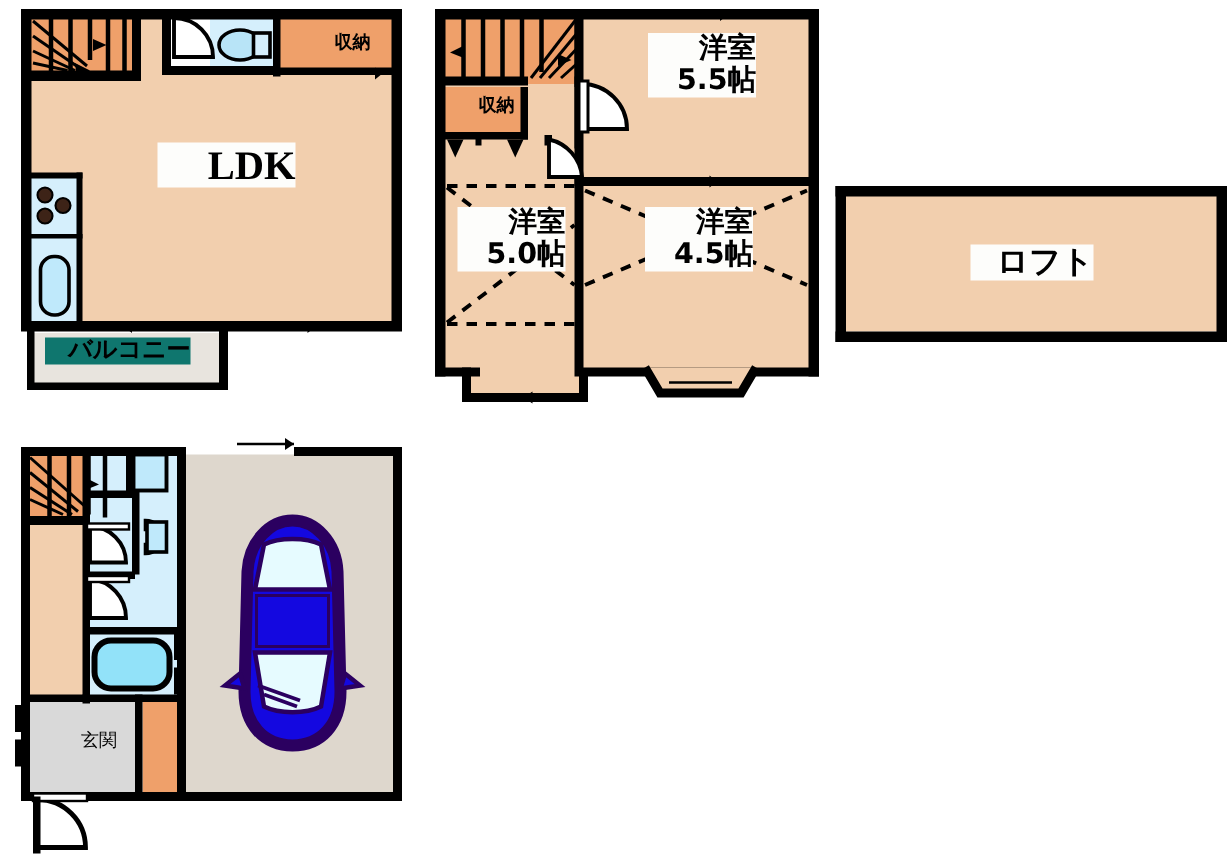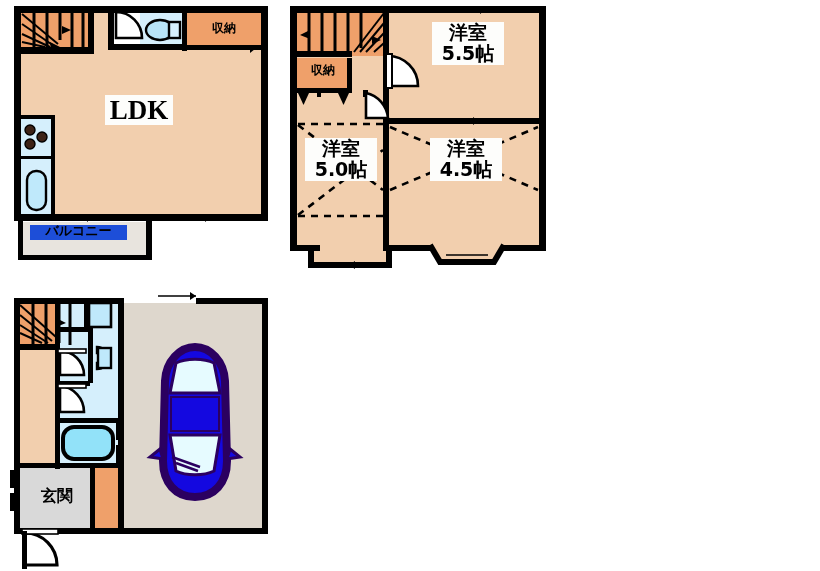--- a/index.html
+++ b/index.html
@@ -50,21 +50,21 @@
   .floor-white {
     position: absolute;
     background: #ffffff;
   }
 
   
   .label {
     position: absolute;
     background: #fdfdfb;
     color: #000000;
-    text-align: center;
+    text-align: right;
     line-height: 1.12;
     white-space: pre;
     font-weight: 700;
     letter-spacing: 0px;
   }
   .label-ldk {
     font-family: "Liberation Serif", "DejaVu Serif", serif;
     font-size: 27px;
     font-weight: 700;
   }
@@ -73,34 +73,34 @@
     font-size: 19px;
     font-weight: 700;
   }
   .label-small {
     font-family: "DejaVu Sans", "Liberation Sans", sans-serif;
     font-size: 12px;
     font-weight: 700;
     background: transparent;
   }
   .label-balcony {
-    font-family: Liberation Mono, monospace;
-    font-size: 13px;
-    font-weight: 700;
-    background: #1d4ed8;
+    font-family: Liberation Sans, sans-serif;
+    font-size: 16px;
+    font-weight: 700;
+    background: #0f766e;
   }
   .label-loft {
     font-family: "DejaVu Sans", "Liberation Sans", sans-serif;
     font-size: 21px;
     font-weight: 700;
   }
   .label-genkan {
     font-family: "DejaVu Sans", "Liberation Sans", sans-serif;
-    font-size: 16px;
-    font-weight: 700;
+    font-size: 12px;
+    font-weight: 400;
     background: transparent;
   }
 
   
   svg.fx { position: absolute; overflow: visible; }
 
   
   .dashx { position: absolute; }
 </style>
 </head>
@@ -182,21 +182,21 @@
     <svg class="fx" style="left:0px; top:0px; width:280px; height:270px;">
       <circle cx="30" cy="130" r="5" fill="#3d2317" stroke="#000" stroke-width="1.4"></circle>
       <circle cx="42" cy="137" r="5" fill="#3d2317" stroke="#000" stroke-width="1.4"></circle>
       <circle cx="30" cy="144" r="5" fill="#3d2317" stroke="#000" stroke-width="1.4"></circle>
     </svg>
 
     <svg class="fx" style="left:0px; top:0px; width:280px; height:270px;">
       <rect x="27" y="171" width="19" height="39" rx="9" ry="9" fill="#bfe9fb" stroke="#000" stroke-width="2.4"></rect>
     </svg>
 
-    <div class="label label-ldk" style="left:105px; top:95px; width:68px;font-family:Liberation Serif, serif;"><span>LDK</span><br></div>
+    <div class="label label-ldk" style="left:105px; top:95px; width:92px;font-family:Liberation Serif, serif;"><span>LDK</span><br></div>
 
     <div class="label label-small" style="left:201px; top:22px; width:46px;"><span>収納</span></div>
 
     <div class="label label-balcony" style="left:30px; top:225px; width:97px;"><span>バルコニー</span></div>
   </div>
 
   <div class="panel" style="left:280px; top:0px; width:270px; height:275px;text-decoration:underline;">
 
     <div class="floor" style="left:16px; top:12px; width:248px; height:238px;"></div>
     <div class="floor" style="left:32px; top:240px; width:80px; height:22px;"></div>
@@ -289,20 +289,31 @@
 
     <div class="label label-room" style="left:152px; top:22px; width:72px;"><span>洋室</span><br><span>5.5帖</span></div>
 
     <div class="label label-room" style="left:25px; top:138px; width:72px;"><span>洋室</span><br><span>5.0帖</span></div>
 
     <div class="label label-room" style="left:150px; top:138px; width:72px;"><span>洋室</span><br><span>4.5帖</span></div>
 
     <div class="label label-small" style="left:23px; top:64px; width:40px;"><span>収納</span></div>
   </div>
 
+  <div class="panel" style="left:550px; top:115px; width:270px; height:125px;">
+
+    <div class="floor" style="left:13px; top:15px; width:249px; height:91px;"></div>
+
+    <div class="wall" style="left:7px; top:9px; width:261px; height:7px;"></div>
+    <div class="wall" style="left:7px; top:9px; width:7px; height:104px;"></div>
+    <div class="wall" style="left:261px; top:9px; width:7px; height:104px;"></div>
+    <div class="wall" style="left:7px; top:106px; width:261px; height:7px;"></div>
+
+    <div class="label label-loft" style="left:97px; top:48px; width:82px;"><span>ロフト</span></div>
+  </div>
 
   <div class="panel" style="left:0px; top:285px; width:300px; height:286px;">
 
     <div class="floor-gray" style="left:122px; top:18px; width:145px; height:225px; background:#ded7cd;"></div>
 
     <div class="floor" style="left:19px; top:18px; width:103px; height:225px;"></div>
 
     <div class="floor-orange" style="left:19px; top:18px; width:55px; height:46px;"></div>
 
     <div class="floor-blue" style="left:58px; top:18px; width:64px; height:161px;"></div>

